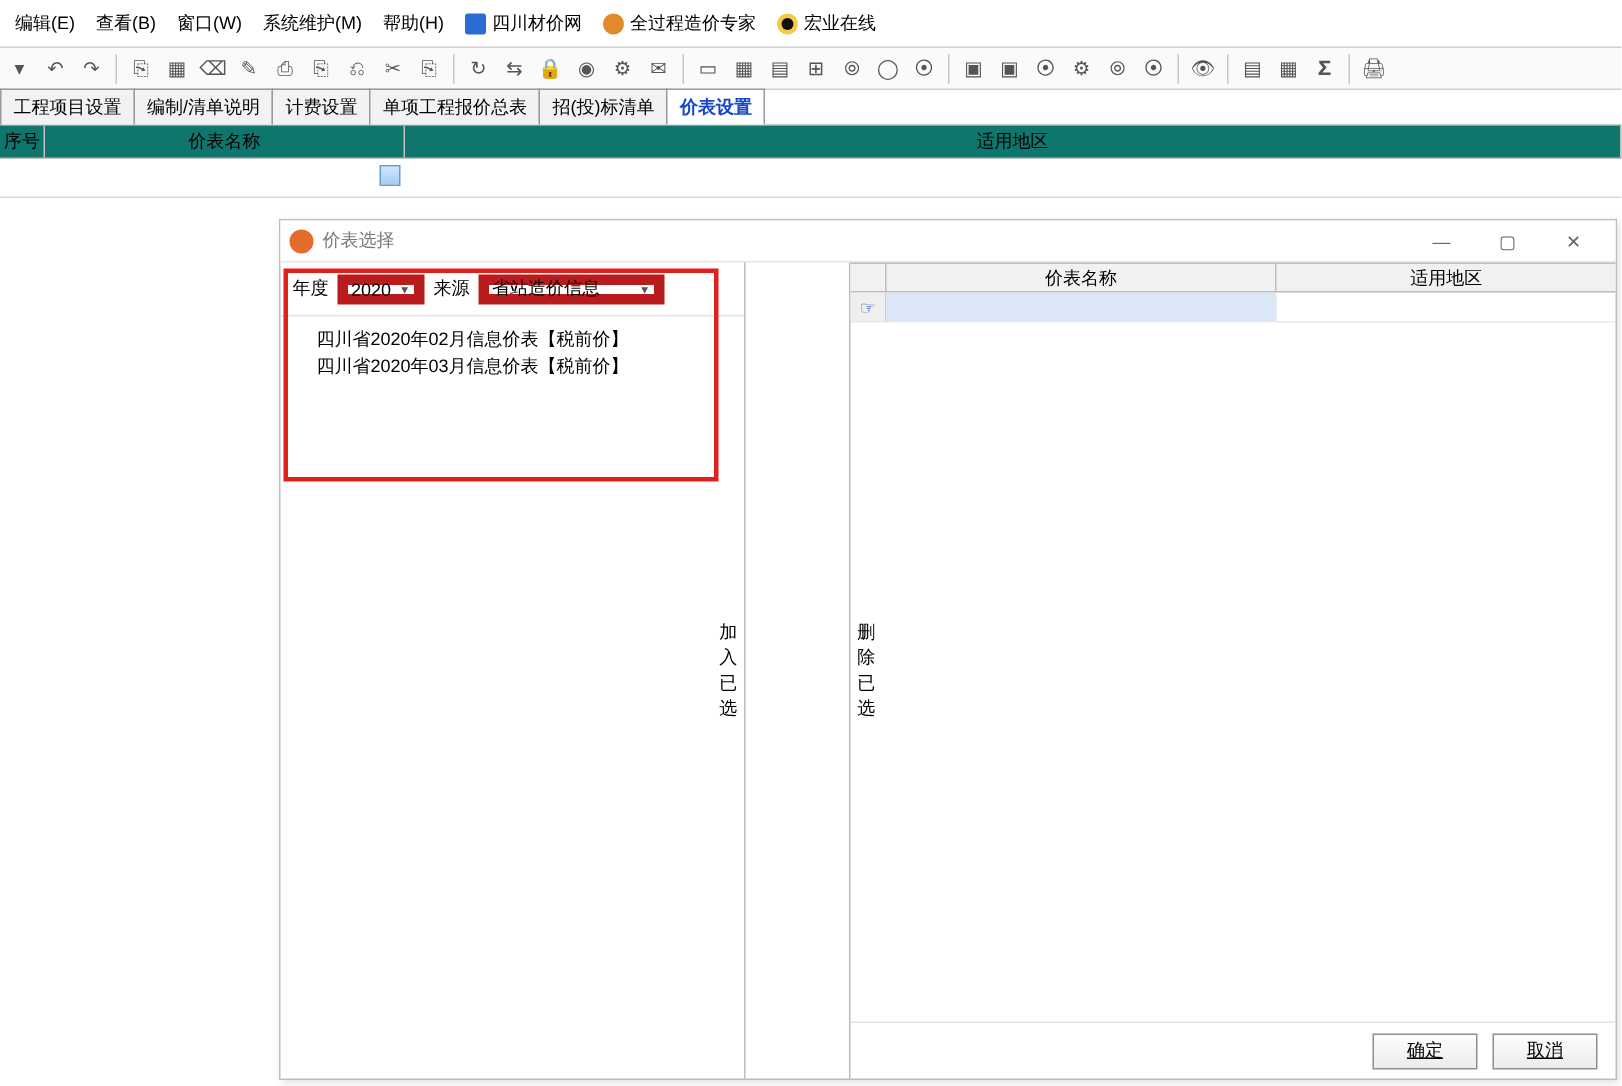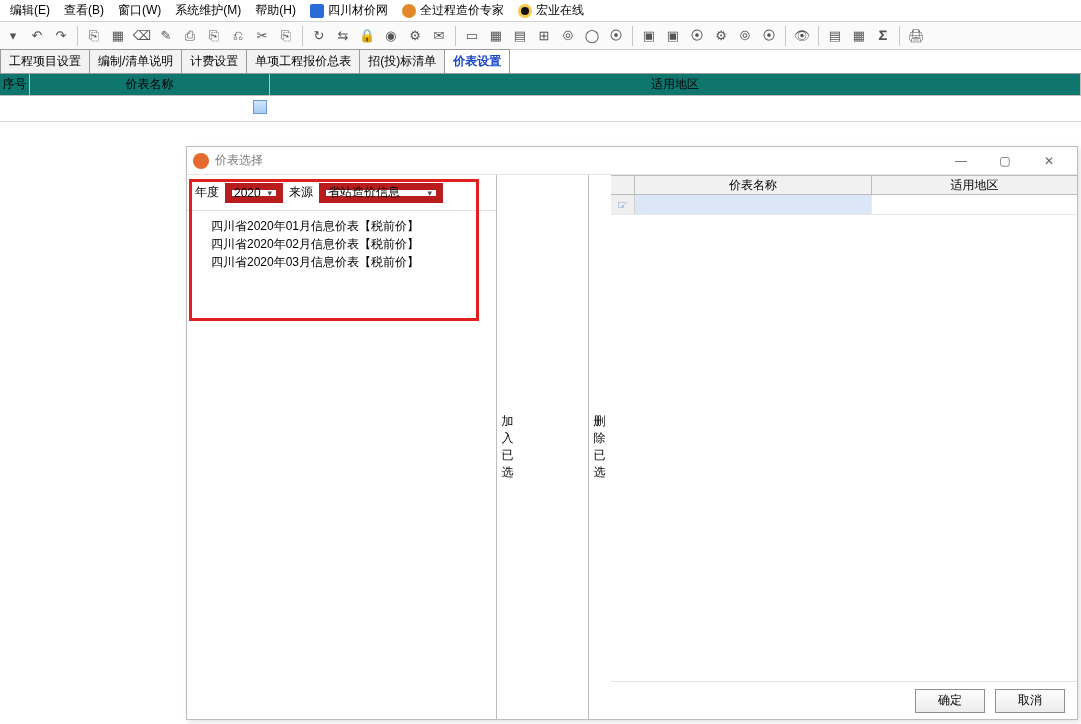--- a/index.html
+++ b/index.html
@@ -9,21 +9,21 @@
     font-size: 12px;
     background: #fff;
     color: #000;
     width: 1081px;
     height: 724px;
     overflow: hidden;
     position: relative;
   }
   
   .menubar {
-    height: 22px;
+    height: 32px;
     display: flex;
     align-items: center;
     padding: 0 4px;
     gap: 2px;
     border-bottom: 1px solid #d0d0d0;
   }
   .menubar .menu-item {
     padding: 2px 6px;
     white-space: nowrap;
     cursor: default;
@@ -141,21 +141,20 @@
     background:#e46a2e; margin-right:6px;
     display:inline-block;
   }
   .dlg-title { color:#7a7a7a; flex:1; }
   .dlg-sysbtns { display:flex; gap:0; }
   .sysbtn { width:44px; height:26px; display:flex;align-items:center;justify-content:center; color:#666;}
   .dlg-body {
     flex:1;
     display:flex;
     min-height:0;
-    gap:22px;
   }
   
   .left-panel {
     width:310px;
     border-right:1px solid #bcbcbc;
     display:flex; flex-direction:column;
     position:relative;
   }
   .filter-row{
     height:36px;
@@ -256,20 +255,21 @@
   .sel-row .name{flex:1.15;border-right:1px solid #eaeaea;background:#dbe6f6;}
   .sel-row .region{flex:1;}
 
   
   .dlg-footer{
     height:38px;
     border-top:1px solid #e2e2e2;
     display:flex;align-items:center;justify-content:flex-end;
     gap:10px;
     padding:0 12px;
+    text-decoration:underline;
   }
   .dlg-btn{
     width:70px;height:24px;
     border:1px solid #8f8f8f;
     background:linear-gradient(#fdfdfd,#ececec);
     display:flex;align-items:center;justify-content:center;
     cursor:default;
   }
 </style>
 </head>
@@ -380,21 +380,20 @@
           <span>2020</span>
           <span class="caret">▾</span>
         </div>
         <span class="filter-label">来源</span>
         <div class="combo source">
           <span>省站造价信息</span>
           <span class="caret">▾</span>
         </div>
       </div>
       <div class="source-list" id="source-list">
-          <div class="source-item">四川省2020年01月信息价表【税前价】</div>
           <div class="source-item">四川省2020年02月信息价表【税前价】</div>
           <div class="source-item">四川省2020年03月信息价表【税前价】</div>
         </div>
     </div>
 
     <div class="mid-col">
       <div class="xfer-btn">加入已选</div>
       <div class="xfer-btn">删除已选</div>
     </div>
 

